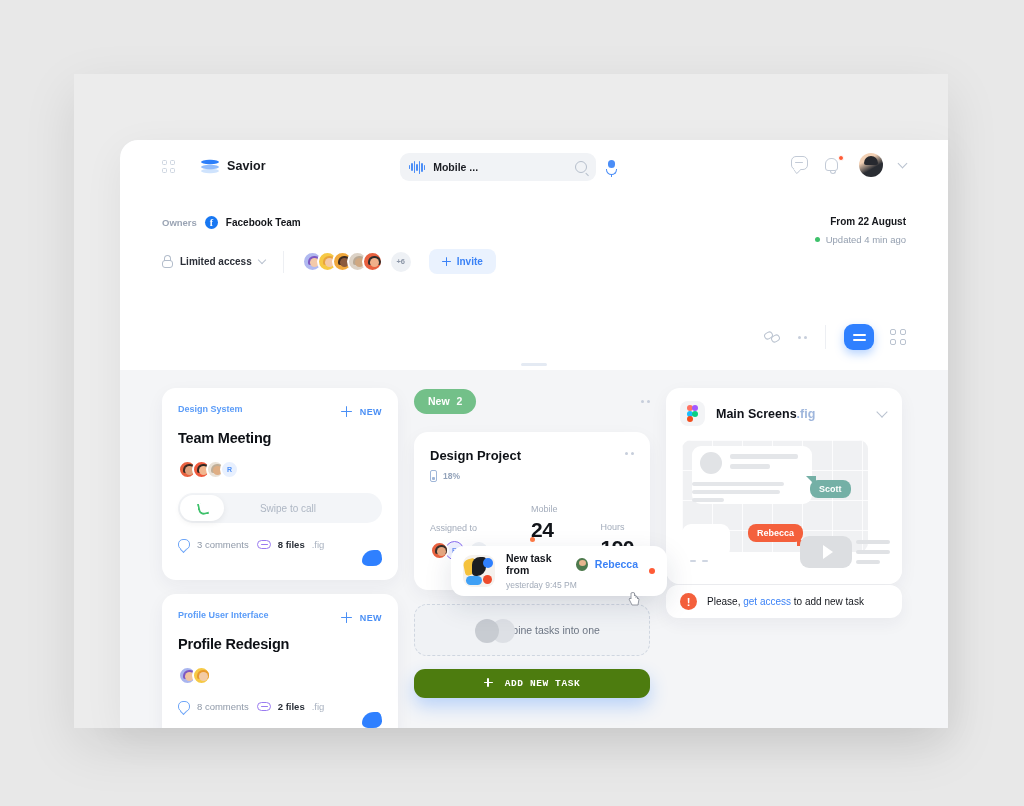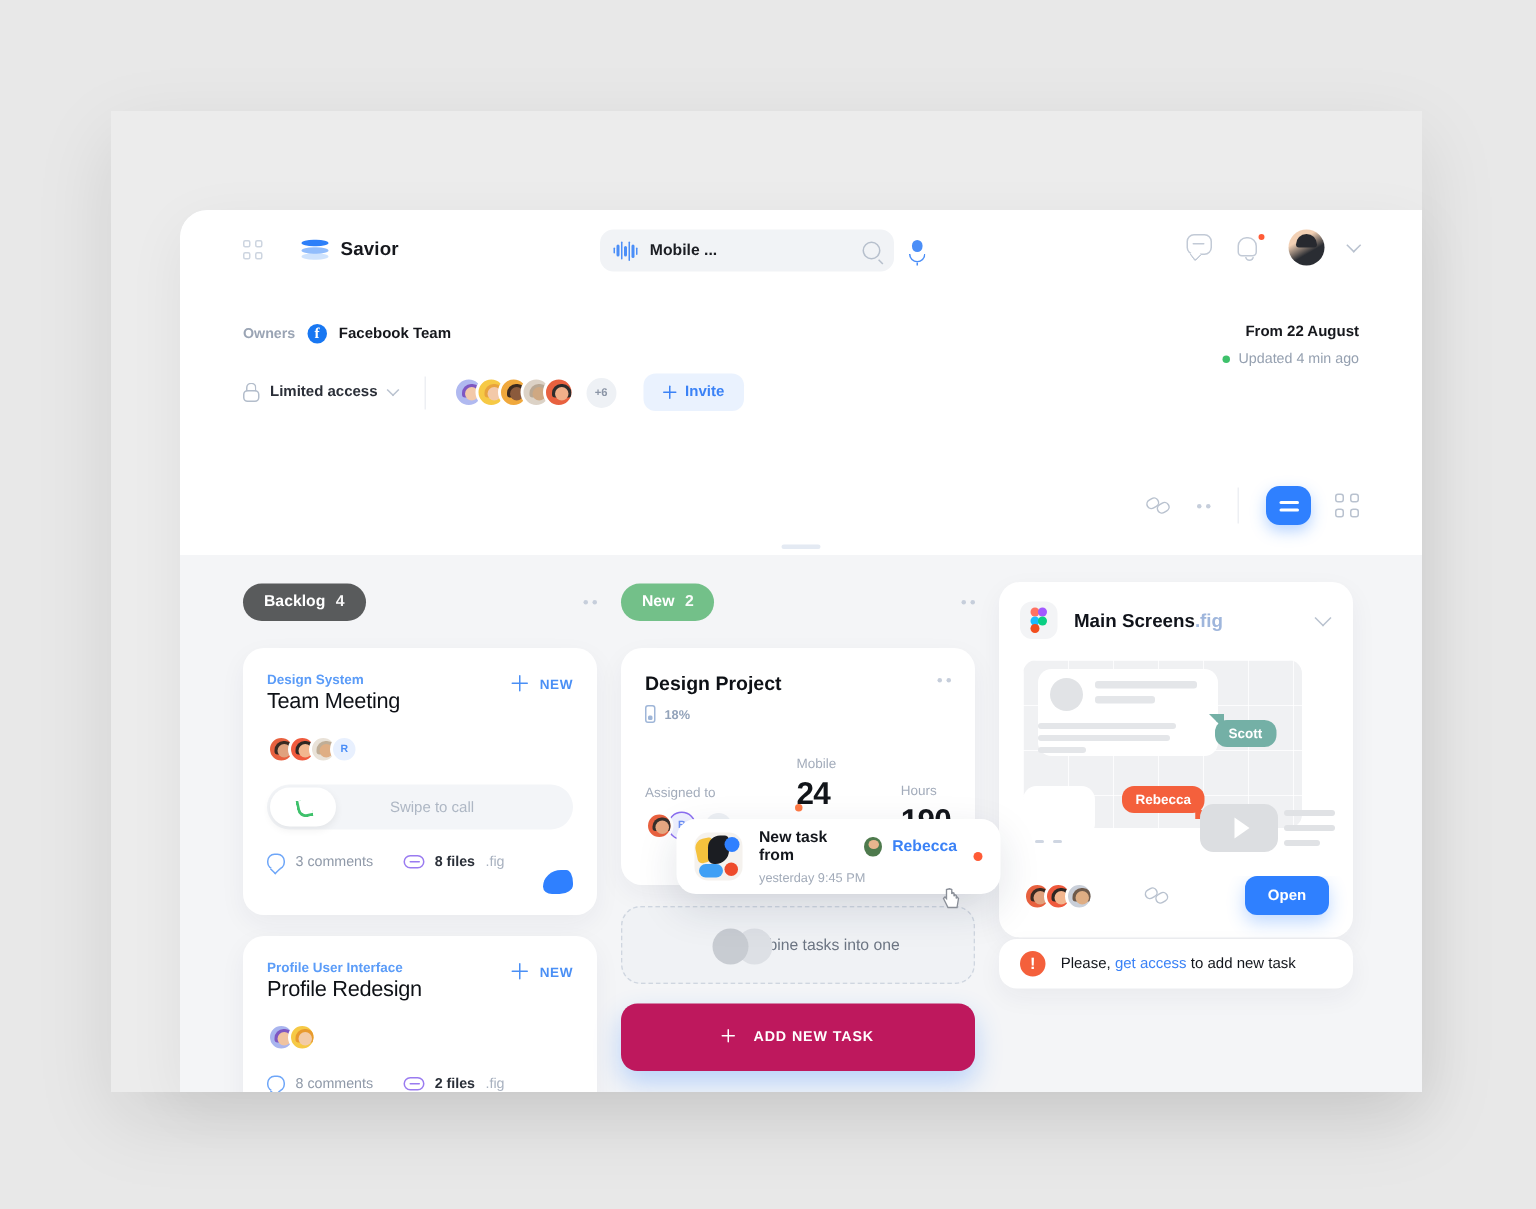--- a/index.html
+++ b/index.html
@@ -143,21 +143,21 @@
   .pill .cnt{ opacity:.95; }
   .pill-dark{ background:#595b5c; }
   .pill-green{ background:#73c089; }
   .pill-blue{ background:#2f80ff; }
   .col-actions{ display:flex;align-items:center;gap:14px;}
   .plus-gray{ color:#c0c8d4; }
 
   .card{ background:#fff; border-radius:14px; padding:16px 16px 30px 16px; margin-bottom:14px;
          box-shadow:0 6px 18px rgba(30,45,75,.05); position:relative;}
   .cat{ font-size:9px;font-weight:700;color:#5b9cf8;}
-  .card-title{ font-size:14.5px;font-weight:400;color:#0e1116;margin-top:2px;letter-spacing:-.2px;}
+  .card-title{ font-size:14.5px;font-weight:700;color:#0e1116;margin-top:16px;letter-spacing:-.2px;}
   .new-btn{ position:absolute; right:16px; top:18px; display:flex;align-items:center;gap:8px;color:#4a8ff5;
             font-size:9px;font-weight:700;letter-spacing:.4px;}
   .new-btn .plus{width:11px;height:11px;}
   .new-btn .plus:before{top:4.8px;width:11px;}
   .new-btn .plus:after{left:4.8px;height:11px;}
 
   .mini-avs{ display:flex;align-items:center;margin-top:14px;}
   .mav{ width:19px;height:19px;border-radius:50%;border:2px solid #fff;margin-left:-5px;position:relative;overflow:hidden;}
   .mav:first-child{margin-left:0;}
   .mav i{position:absolute;left:3px;top:2px;width:13px;height:9px;border-radius:6px 6px 2px 2px;}
@@ -166,21 +166,21 @@
 
   .swipe{ margin-top:14px; height:30px;border-radius:15px;background:#f3f5f8;display:flex;align-items:center;
           position:relative; }
   .swipe-knob{ width:44px;height:26px;border-radius:14px;background:#fff;margin-left:2px;display:flex;align-items:center;justify-content:center;
           box-shadow:0 2px 6px rgba(0,0,0,.07);}
   .phone-ic{ width:11px;height:11px;position:relative;}
   .phone-ic:after{content:"";position:absolute;left:1px;top:0;width:8px;height:10px;
      border-left:2px solid #3ec16b;border-bottom:2px solid #3ec16b;border-radius:0 0 0 6px;transform:rotate(-12deg);}
   .swipe-lbl{ flex:1;text-align:center;font-size:10px;color:#aeb7c4;margin-right:30px;}
 
-  .card-foot{ display:flex;align-items:center;gap:20px;margin-top:16px;}
+  .card-foot{ display:flex;align-items:center;gap:8px;margin-top:16px;}
   .foot-it{ display:flex;align-items:center;gap:7px;font-size:9.5px;color:#8f99a8;}
   .bub{ width:12px;height:11px;border:1.4px solid #6ea6f8;border-radius:5px;position:relative;}
   .bub:after{content:"";position:absolute;left:2px;bottom:-3px;width:4px;height:4px;border-left:1.4px solid #6ea6f8;border-bottom:1.4px solid #6ea6f8;transform:rotate(-45deg);background:#fff;}
   .lk{ width:14px;height:9px;border:1.4px solid #9a7bf0;border-radius:5px;position:relative;}
   .lk:after{content:"";position:absolute;left:3px;top:2.8px;width:7px;height:1.3px;background:#9a7bf0;border-radius:1px;}
   .foot-it b{color:#2a2f38;font-weight:700;}
   .foot-it .ext{color:#a9b2c0;font-weight:400;}
   .blob{ position:absolute; right:16px; bottom:14px; width:20px;height:16px;background:#2f80ff;
      border-radius:60% 22% 45% 30% / 70% 55% 40% 30%;}
 
@@ -224,23 +224,23 @@
   .toast-dot{ width:6px;height:6px;border-radius:50%;background:#ff5b36;}
   .cursor{ position:absolute; right:28px; bottom:-8px; width:11px;height:13px;}
   .cursor svg{display:block;}
 
   
   .combine{ height:52px;border:1.5px dashed #cfd6e0;border-radius:13px;background:#f0f2f5;
       display:flex;align-items:center;justify-content:center;gap:0;margin-top:6px;position:relative;}
   .cb-circ{ position:absolute;left:34px;top:14px;width:24px;height:24px;border-radius:50%;background:#c8ccd2;}
   .cb-circ2{ position:absolute;left:50px;top:14px;width:24px;height:24px;border-radius:50%;background:#dde0e5;}
   .combine span{ font-size:10.5px;color:#6d7684; margin-left:26px;}
-  .addtask{ margin-top:13px;height:45px;border-radius:11px;background:#be185d;display:flex;align-items:center;
+  .addtask{ margin-top:13px;height:29px;border-radius:11px;background:#4d7c0f;display:flex;align-items:center;
       justify-content:center;gap:10px;color:#fff;font-size:9.5px;font-weight:700;letter-spacing:.6px;
-      box-shadow:0 8px 18px rgba(47,128,255,.30);}
+      box-shadow:0 8px 18px rgba(47,128,255,.30);font-family:Liberation Mono, monospace;}
 
   
   .fig-card{ background:#fff;border-radius:14px;padding:0;overflow:hidden;box-shadow:0 6px 18px rgba(30,45,75,.05);}
   .fig-head{ display:flex;align-items:center;gap:11px;padding:13px 16px 10px 14px;}
   .fig-logo{ width:25px;height:25px;border-radius:8px;background:#f3f4f6;position:relative;}
   .fl{position:absolute;width:6px;height:6px;border-radius:50%;}
   .fl-a{left:7px;top:4px;background:#ff7262;}
   .fl-b{left:12px;top:4px;background:#a259ff;}
   .fl-c{left:7px;top:9.5px;background:#1abcfe;}
   .fl-d{left:12px;top:9.5px;background:#0acf83;}
@@ -421,32 +421,20 @@
             <i></i>
           </div>
       </div>
 
       <div class="drag-handle"></div>
     </div>
 
     <div class="board">
 
       <div class="col">
-        <div class="col-head">
-          <div class="pill pill-dark">
-            <span>Backlog</span>
-            <span class="cnt">4</span>
-          </div>
-          <div class="col-actions">
-            <div class="dots">
-                <i></i>
-                <i></i>
-              </div>
-          </div>
-        </div>
 
         <div class="card">
           <div class="cat">Design System</div>
           <div class="card-title">Team Meeting</div>
           <div class="new-btn">
             <span class="plus"></span>
             <span>NEW</span>
           </div>
           <div class="mini-avs">
             <div class="mav" style="background:#e8613f">
@@ -633,41 +621,20 @@
               </div>
             <div class="pv-right-l" style="top:104px;width:34px;height:4px"></div>
             <div class="pv-right-l" style="top:114px;width:34px;height:4px"></div>
             <div class="pv-right-l" style="top:124px;width:24px;height:4px"></div>
             <div class="pv-dots">
                 <i></i>
                 <i></i>
               </div>
           </div>
 
-          <div class="fig-foot">
-            <div class="mini-avs">
-              <div class="mav" style="background:#e8613f">
-                  <i style="background:#3a2a22"></i>
-                  <s style="background:#e0a27e"></s>
-                </div>
-              <div class="mav" style="background:#ef5a3d">
-                  <i style="background:#2e2723"></i>
-                  <s style="background:#f2b68f"></s>
-                </div>
-              <div class="mav" style="background:#c9cfd9">
-                  <i style="background:#6f5a4a"></i>
-                  <s style="background:#dfae84"></s>
-                </div>
-            </div>
-            <div class="link-ic fig-link">
-                <i></i>
-                <b></b>
-              </div>
-            <div class="open-btn">Open</div>
-          </div>
         </div>
 
         <div class="notice">
           <div class="excl">!</div>
           <div class="notice-txt">
             <span>Please,</span>
             <a href="#">get access</a>
             <span>to add new task</span>
           </div>
         </div>

